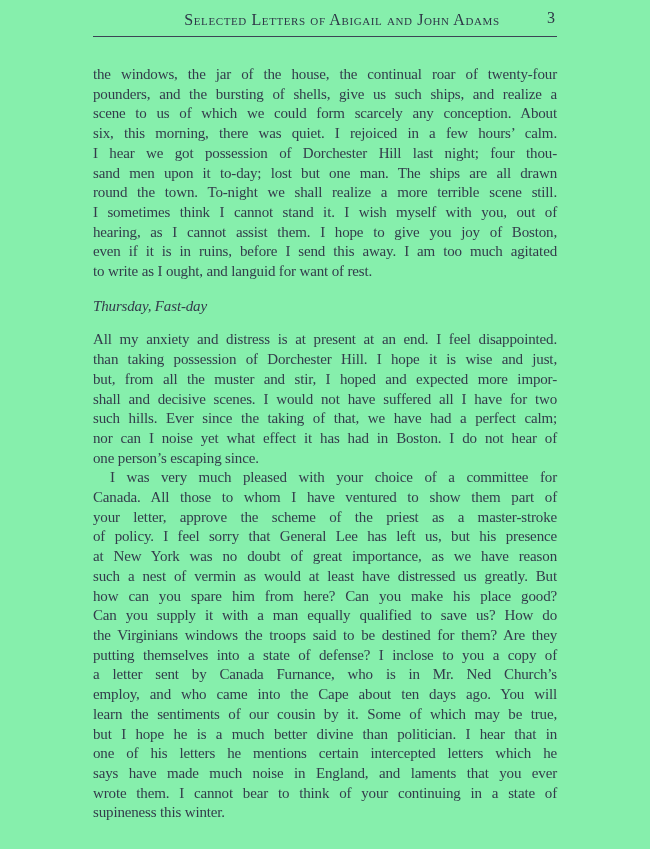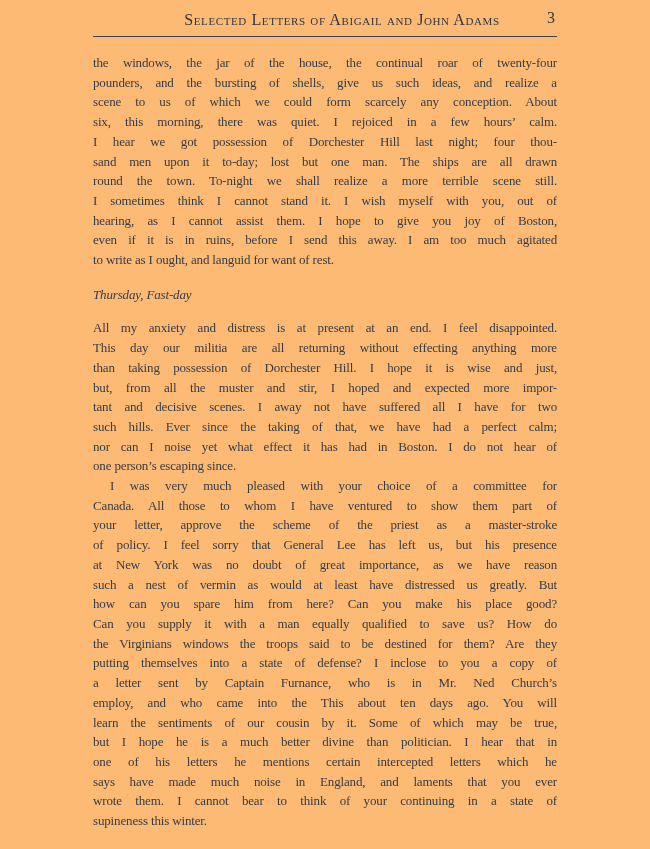--- a/index.html
+++ b/index.html
@@ -4,21 +4,21 @@
 <style>
   html, body {
     margin: 0;
     padding: 0;
     background: #fcfcfb;
   }
   .page {
     position: relative;
     width: 650px;
     height: 849px;
-    background: #fdba74;
+    background: #86efac;
     color: #333c4b;
     font-family: "Liberation Serif", serif;
     box-sizing: border-box;
     padding: 0 93px;
     overflow: hidden;
   }
   .running-header {
     position: relative;
     padding-top: 11px;
     padding-bottom: 7px;
@@ -35,22 +35,22 @@
     white-space: nowrap;
   }
   .running-header .page-number {
     position: absolute;
     right: 2px;
     top: 9px;
     font-size: 16px;
     color: #2e3747;
   }
   .body-text {
-    margin-top: 16px;
-    font-size: 13px;
+    margin-top: 28px;
+    font-size: 15px;
     line-height: 19.7px;
     letter-spacing: -0.15px;
   }
   .paragraph .line {
     text-align: justify;
     text-align-last: justify;
     white-space: normal;
   }
   .paragraph .line.last {
     text-align-last: left;
@@ -72,58 +72,57 @@
 
   <div class="running-header">
     <span class="title">Selected Letters of Abigail and John Adams</span>
     <span class="page-number">3</span>
   </div>
 
   <div class="body-text">
 
     <div class="paragraph">
         <div class="line">the windows, the jar of the house, the continual roar of twenty-four</div>
-        <div class="line">pounders, and the bursting of shells, give us such ideas, and realize a</div>
+        <div class="line">pounders, and the bursting of shells, give us such ships, and realize a</div>
         <div class="line">scene to us of which we could form scarcely any conception. About</div>
         <div class="line">six, this morning, there was quiet. I rejoiced in a few hours’ calm.</div>
         <div class="line">I hear we got possession of Dorchester Hill last night; four thou-</div>
         <div class="line">sand men upon it to-day; lost but one man. The ships are all drawn</div>
         <div class="line">round the town. To-night we shall realize a more terrible scene still.</div>
         <div class="line">I sometimes think I cannot stand it. I wish myself with you, out of</div>
         <div class="line">hearing, as I cannot assist them. I hope to give you joy of Boston,</div>
         <div class="line">even if it is in ruins, before I send this away. I am too much agitated</div>
         <div class="line last">to write as I ought, and languid for want of rest.</div>
       </div>
 
     <div class="date-line">Thursday, Fast-day</div>
 
     <div class="paragraph">
         <div class="line">All my anxiety and distress is at present at an end. I feel disappointed.</div>
-        <div class="line">This day our militia are all returning without effecting anything more</div>
         <div class="line">than taking possession of Dorchester Hill. I hope it is wise and just,</div>
         <div class="line">but, from all the muster and stir, I hoped and expected more impor-</div>
-        <div class="line">tant and decisive scenes. I away not have suffered all I have for two</div>
+        <div class="line">shall and decisive scenes. I would not have suffered all I have for two</div>
         <div class="line">such hills. Ever since the taking of that, we have had a perfect calm;</div>
         <div class="line">nor can I noise yet what effect it has had in Boston. I do not hear of</div>
         <div class="line last">one person’s escaping since.</div>
       </div>
 
     <div class="paragraph indented">
         <div class="line">I was very much pleased with your choice of a committee for</div>
         <div class="line">Canada. All those to whom I have ventured to show them part of</div>
         <div class="line">your letter, approve the scheme of the priest as a master-stroke</div>
         <div class="line">of policy. I feel sorry that General Lee has left us, but his presence</div>
         <div class="line">at New York was no doubt of great importance, as we have reason</div>
         <div class="line">such a nest of vermin as would at least have distressed us greatly. But</div>
         <div class="line">how can you spare him from here? Can you make his place good?</div>
         <div class="line">Can you supply it with a man equally qualified to save us? How do</div>
         <div class="line">the Virginians windows the troops said to be destined for them? Are they</div>
         <div class="line">putting themselves into a state of defense? I inclose to you a copy of</div>
-        <div class="line">a letter sent by Captain Furnance, who is in Mr. Ned Church’s</div>
-        <div class="line">employ, and who came into the This about ten days ago. You will</div>
+        <div class="line">a letter sent by Canada Furnance, who is in Mr. Ned Church’s</div>
+        <div class="line">employ, and who came into the Cape about ten days ago. You will</div>
         <div class="line">learn the sentiments of our cousin by it. Some of which may be true,</div>
         <div class="line">but I hope he is a much better divine than politician. I hear that in</div>
         <div class="line">one of his letters he mentions certain intercepted letters which he</div>
         <div class="line">says have made much noise in England, and laments that you ever</div>
         <div class="line">wrote them. I cannot bear to think of your continuing in a state of</div>
         <div class="line last">supineness this winter.</div>
       </div>
 
   </div>
 

